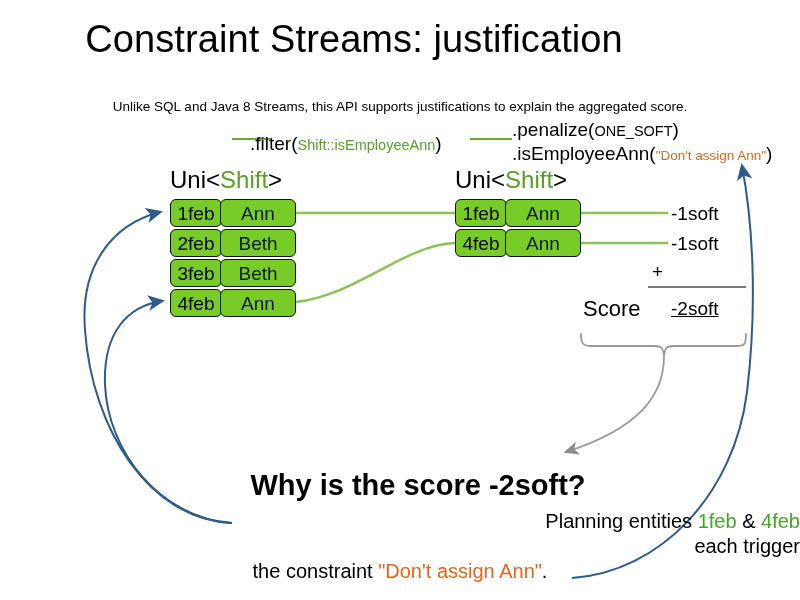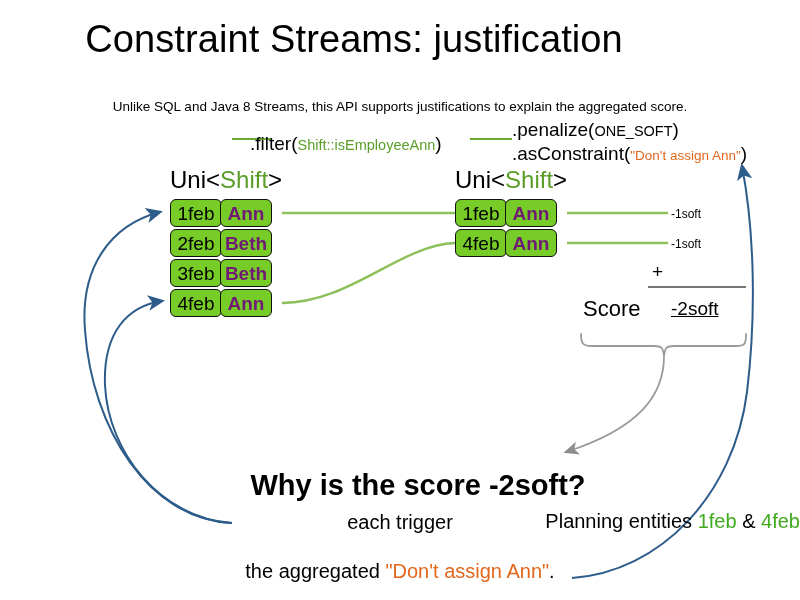--- a/index.html
+++ b/index.html
@@ -107,29 +107,28 @@
     justify-content: center;
     font-size: 19px;
     line-height: 19px;
   }
   .cell-date {
     width: 52px;
     color: #000000;
     margin-right: -2px;
   }
   .cell-name {
-    width: 52px;
-    color: #701a75;
-    font-weight: bold;
+    width: 76px;
+    color: #0f172a;
   }
 
   
   .softlabel {
     position: absolute;
-    font-size: 12px;
+    font-size: 19px;
     line-height: 22px;
     white-space: nowrap;
   }
   .soft-1 { left: 671px; top: 203px; }
   .soft-2 { left: 671px; top: 233px; }
 
   .plus {
     position: absolute;
     left: 652px; top: 262px;
     font-size: 19px;
@@ -170,21 +169,21 @@
   .expl {
     position: absolute;
     left: 0;
     width: 800px;
     text-align: center;
     font-size: 20px;
     line-height: 25px;
     white-space: nowrap;
   }
   .expl-1 { top: 509px; text-align: right; }
-  .expl-2 { top: 510px; }
+  .expl-2 { top: 534px; text-align: right; }
   .expl-3 { top: 559px; }
   .gb { color: #3faa1e; }
 </style>
 </head>
 <body>
 
 <div id="slide">
 
   <svg id="wires" viewBox="0 0 800 600" width="800" height="600">
     <defs>
@@ -228,21 +227,21 @@
 
   <div class="code code-filter">
     <span>.filter(</span><span class="g small">Shift::isEmployeeAnn</span><span>)</span>
   </div>
 
   <div class="code code-pen">
     <span>.penalize(</span><span class="small">ONE_SOFT</span><span>)</span>
   </div>
 
   <div class="code code-ascon">
-    <span>.asConstraint(</span><span class="smallorange">"Don't assign Ann"</span><span>)</span>
+    <span>.isEmployeeAnn(</span><span class="smallorange">"Don't assign Ann"</span><span>)</span>
   </div>
 
   <div class="unilabel uni-left">
     <span>Uni&lt;</span><span class="g">Shift</span><span>&gt;</span>
   </div>
 
   <div class="unilabel uni-right">
     <span>Uni&lt;</span><span class="g">Shift</span><span>&gt;</span>
   </div>
 
@@ -285,16 +284,16 @@
 
   <div class="why">Why is the score -2soft?</div>
 
   <div class="expl expl-1">
     <span>Planning entities </span><span class="gb">1feb</span><span> &amp; </span><span class="gb">4feb</span>
   </div>
 
   <div class="expl expl-2">each trigger</div>
 
   <div class="expl expl-3">
-    <span>the aggregated </span><span class="og">"Don't assign Ann"</span><span>.</span>
+    <span>the constraint </span><span class="og">"Don't assign Ann"</span><span>.</span>
   </div>
 
 </div>
 
 </body></html>

